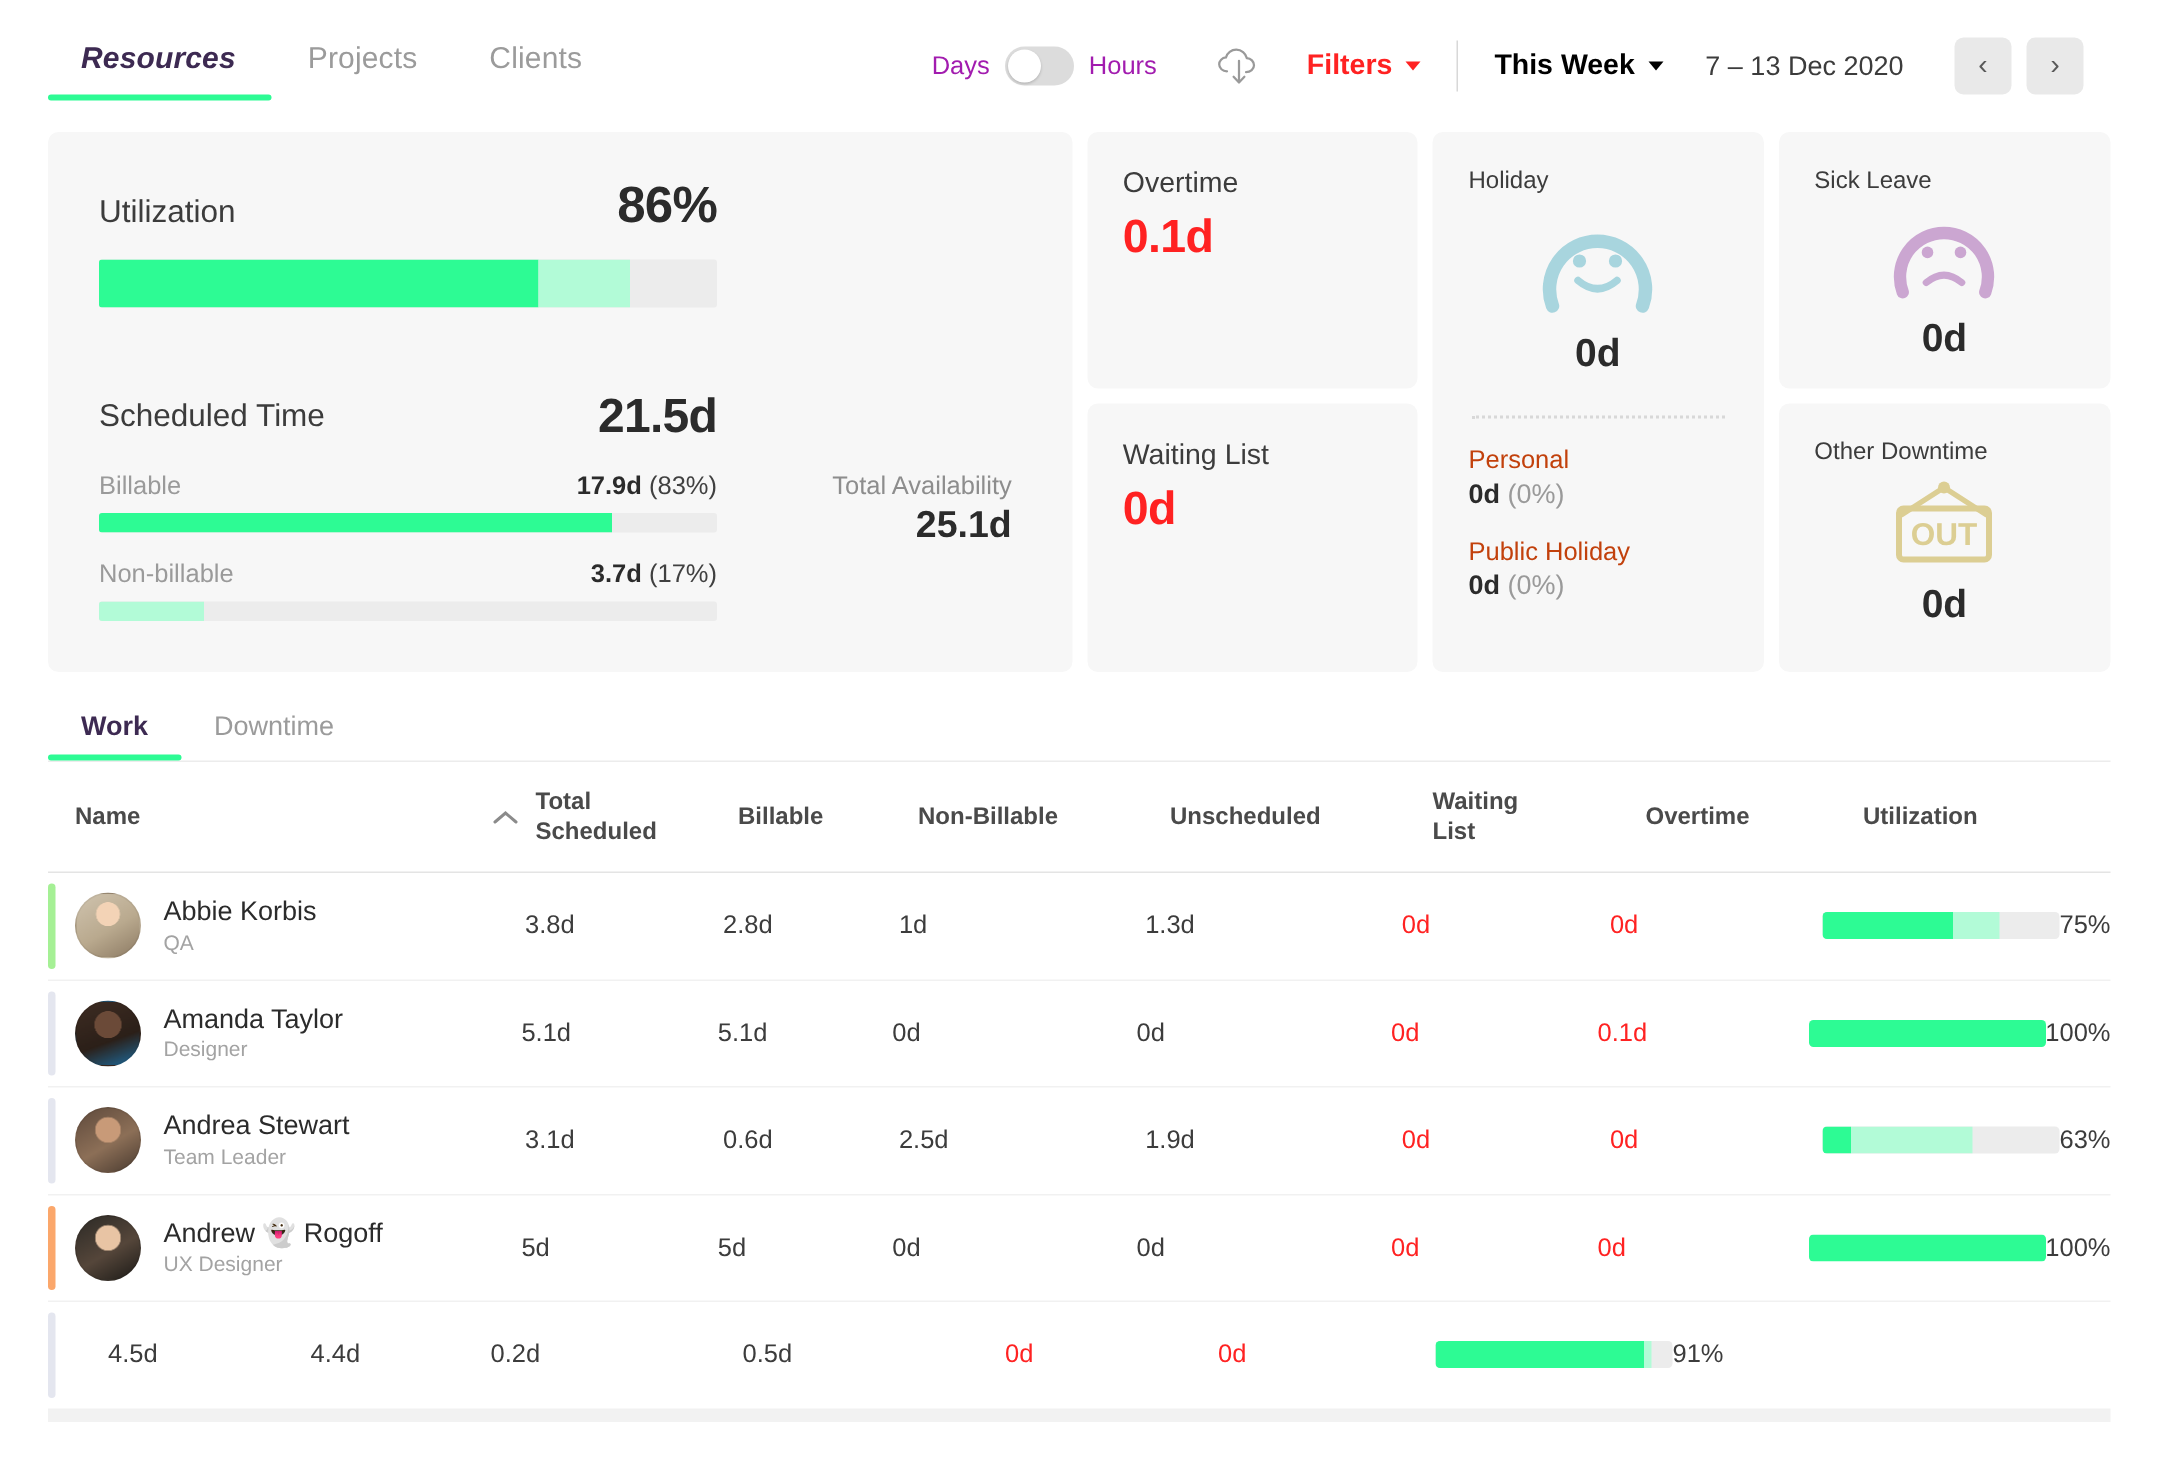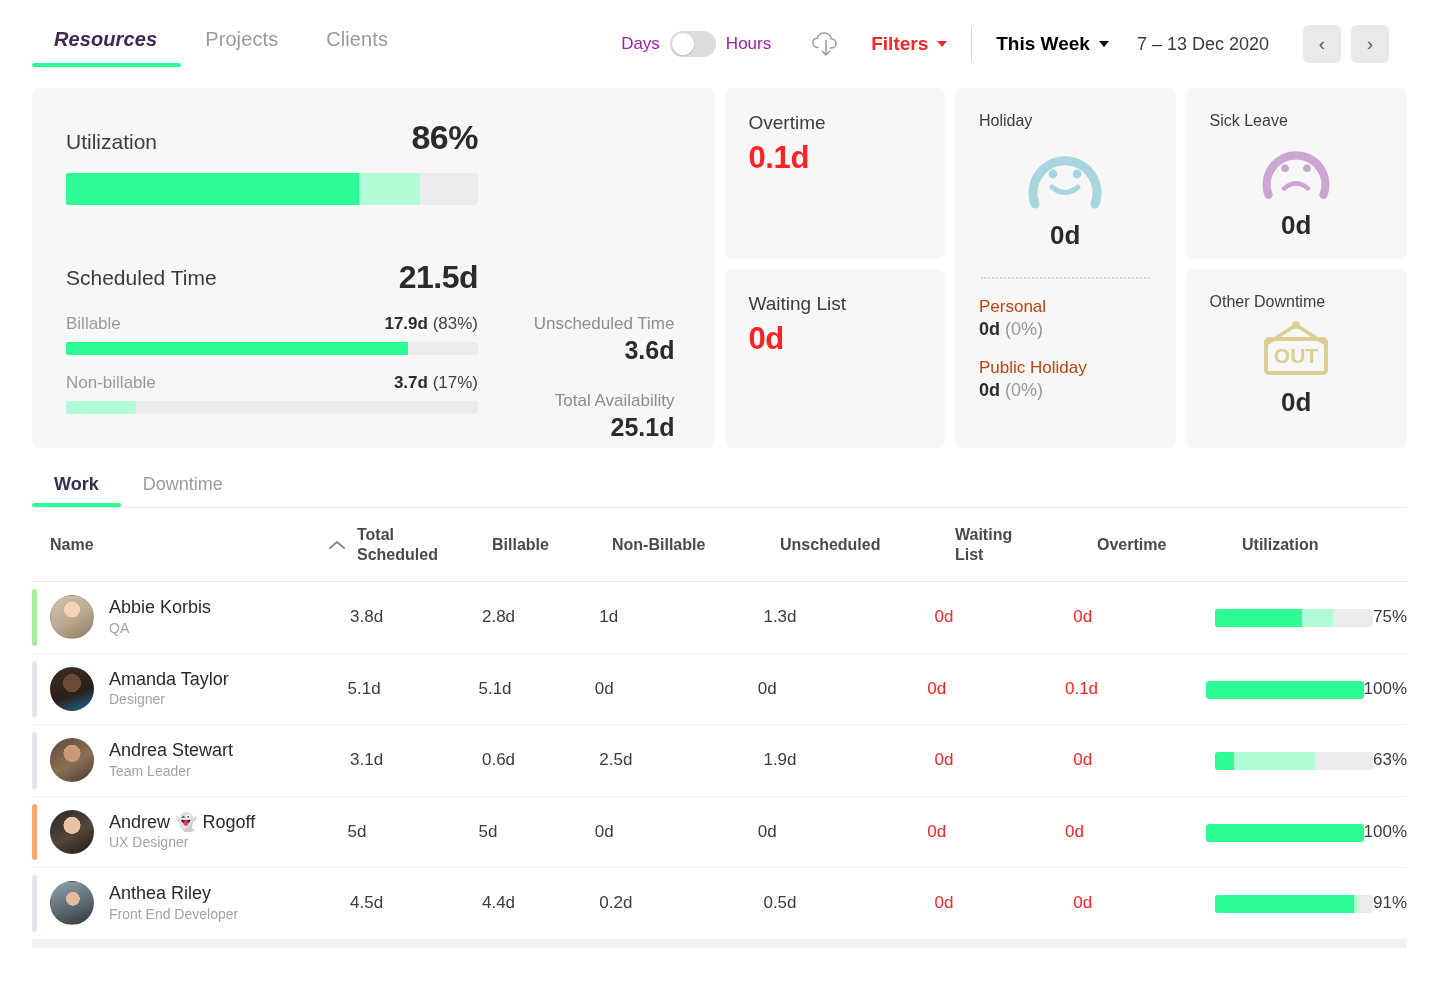--- a/index.html
+++ b/index.html
@@ -170,21 +170,21 @@
   .accent { position: absolute; left: 0; top: 7px; bottom: 7px; width: 5px; border-radius: 3px; }
   .person { display: flex; align-items: center; }
   .avatar {
     width: 44px; height: 44px; border-radius: 50%; flex: none;
     margin-right: 15px; background-size: cover; background-position: center;
     border: 1px solid rgba(0,0,0,.05);
   }
   .pname { font-size: 18px; color: #2b2b2b; line-height: 1.25; }
   .prole { font-size: 14px; color: #a3a3a3; line-height: 1.4; }
   .red { color: #FF2222; }
-  .util-cell { display: flex; align-items: flex-end; }
+  .util-cell { display: flex; align-items: center; }
   .util-bar { width: 158px; height: 18px; background: #ECECEC; border-radius: 3px; display: flex; overflow: hidden; }
   .util-pct { font-size: 17px; color: #3c3c3c; }
   .table-bottom { height: 8px; background: #F2F2F2; margin: 0 32px; }
 </style>
 </head>
 <body>
 
 <div class="header">
   <div class="tabs">
     <div class="tab active"><span>Resources</span></div>
@@ -268,24 +268,20 @@
           <span>3.7d</span>
           <span class="pct">(17%)</span>
         </div>
       </div>
       <div class="thin-track">
         <div class="bar-seg-b" id="nb-b" style="width: 17%;"></div>
       </div>
     </div>
 
     <div class="main-right">
-      <div class="mini-block">
-        <div class="mini-label">Unscheduled Time</div>
-        <div class="mini-val">3.6d</div>
-      </div>
       <div class="mini-block">
         <div class="mini-label">Total Availability</div>
         <div class="mini-val">25.1d</div>
       </div>
     </div>
   </div>
 
   <div class="col-narrow">
     <div class="card card-sm card-ot">
       <div class="t">Overtime</div>
@@ -473,27 +469,20 @@
     <div class="c-util util-cell">
       <div class="util-bar">
         <div class="bar-seg-a" style="width: 100%;"></div>
         <div class="bar-seg-b" style="width: 0%;"></div>
       </div>
       <div class="util-pct">100%</div>
     </div>
       </div>
       <div class="trow tbody-row">
     <div class="accent" style="background: rgb(228, 230, 239);"></div>
-    <div class="c-name person">
-      <div class="avatar" style="background-image: radial-gradient(circle at 52% 40%, rgb(226, 187, 156) 0px, rgb(226, 187, 156) 20%, rgba(0, 0, 0, 0) 21%), linear-gradient(160deg, rgb(143, 164, 173), rgb(93, 107, 115) 55%, rgb(50, 55, 59));"></div>
-      <div>
-        <div class="pname">Anthea Riley</div>
-        <div class="prole">Front End Developer</div>
-      </div>
-    </div>
     <div class="c-sort"></div>
     <div class="c-sched">4.5d</div>
     <div class="c-bill">4.4d</div>
     <div class="c-nonbill">0.2d</div>
     <div class="c-unsch">0.5d</div>
     <div class="c-wait red">0d</div>
     <div class="c-over red">0d</div>
     <div class="c-util util-cell">
       <div class="util-bar">
         <div class="bar-seg-a" style="width: 88%;"></div>

